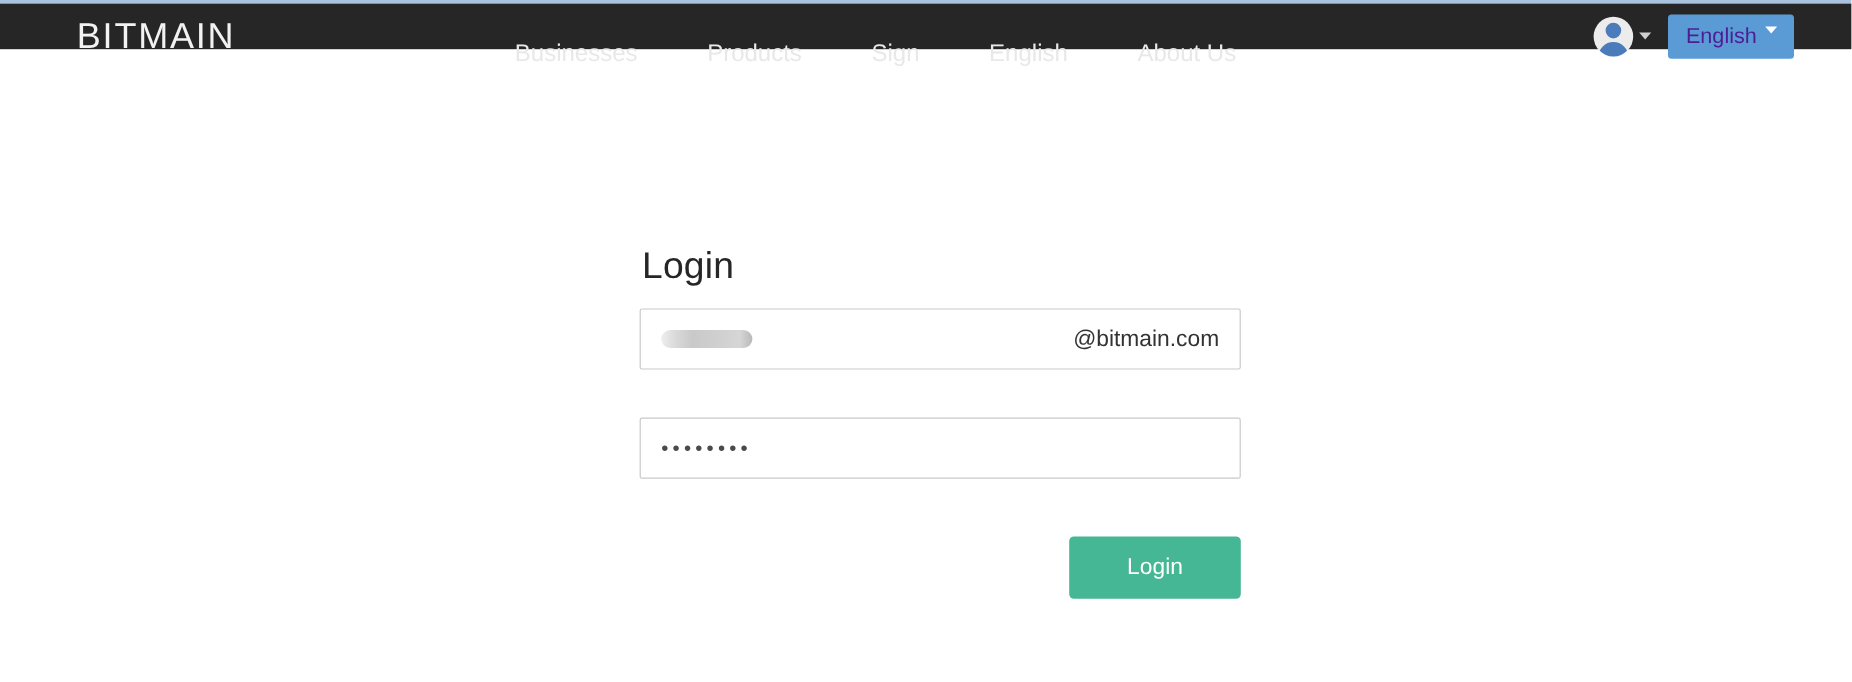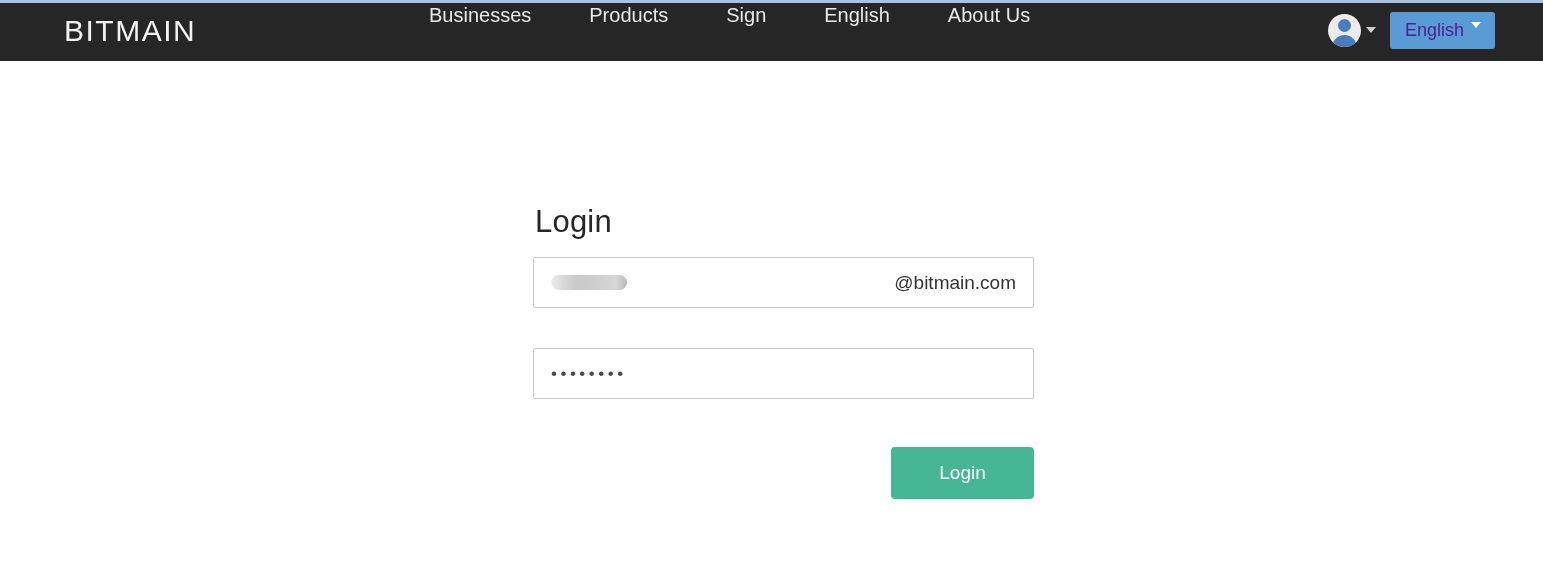--- a/index.html
+++ b/index.html
@@ -24,21 +24,21 @@
     width: 1543px;
     height: 3px;
     background: #a9c3de;
   }
 
   
   .site-header {
     position: absolute;
     top: 3px; left: 0;
     width: 1543px;
-    height: 58px;
+    height: 38px;
     background: #262626;
     text-decoration: underline;
   }
 
   .brand-logo {
     position: absolute;
     left: 64px;
     top: 11px;
     font-family: "Liberation Sans", sans-serif;
     font-size: 30px;
@@ -49,21 +49,21 @@
     white-space: nowrap;
     user-select: none;
   }
 
   .main-nav {
     position: absolute;
     left: 400px;
     top: 0;
     height: 54px;
     display: flex;
-    align-items: flex-start;
+    align-items: flex-end;
   }
   .nav-item {
     color: #e8e8e8;
     font-size: 20px;
     line-height: 24px;
     text-decoration: none;
     padding: 0 29px;
     white-space: nowrap;
     cursor: pointer;
   }

